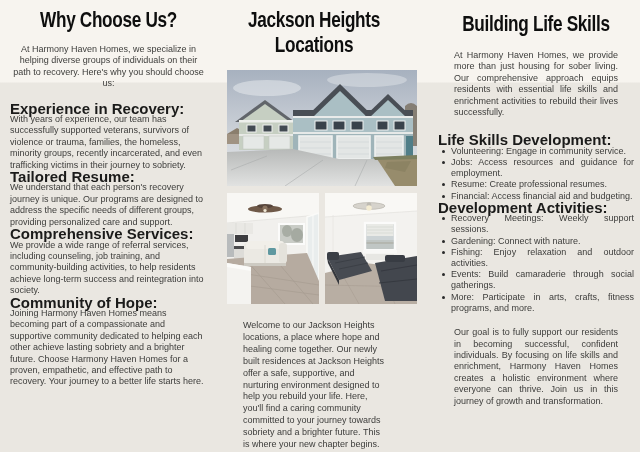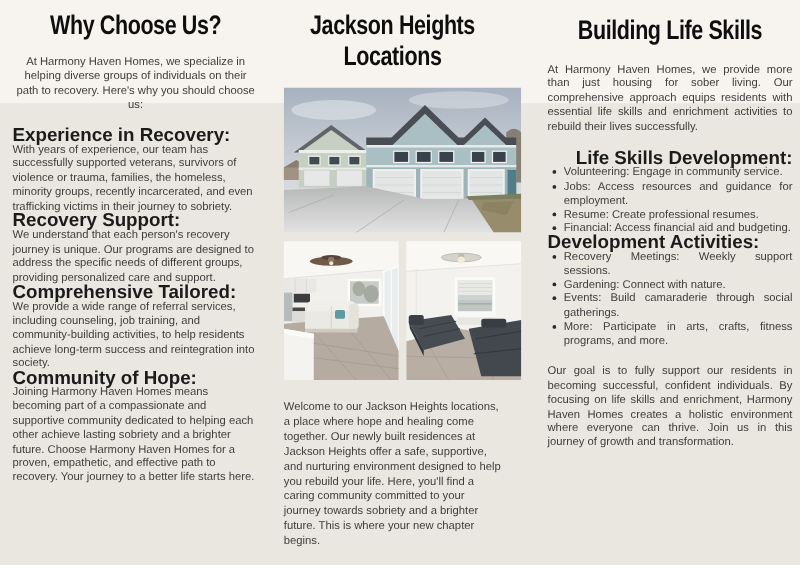--- a/index.html
+++ b/index.html
@@ -16,28 +16,28 @@
   .headline{
     margin:0;font-family:"Liberation Sans",sans-serif;font-weight:700;
     font-size:21.5px;line-height:25px;color:#0e0e0e;text-align:center;
     letter-spacing:-0.4px;transform:scaleX(0.8);
   }
   .nowrap{white-space:nowrap;}
   .col-left .headline{margin-top:8px;}
   .col-mid .headline{margin-top:8px;}
   .col-right .headline{margin-top:12px;}
 
-  .body{font-size:9px;line-height:11.4px;margin:0;}
+  .body{font-size:9px;line-height:11.4px;margin:16px;}
   h3.subhead{font-size:15px;line-height:11.4px;margin:0;font-weight:700;color:#1b1b1a;}
   .col-left .intro{margin:11px 0 13px;text-align:center;}
   .sec p{margin:0;}
 
   .col-right .just{text-align:justify;text-justify:inter-word;}
   .col-right .intro{margin-top:13px;}
-  .col-right h3.mt{margin-top:14px;text-align:right;}
+  .col-right h3.mt{margin-top:14px;}
   .col-right ul{margin:0;padding:0 0 0 13px;list-style:none;}
   .col-right li{font-size:9px;line-height:11.2px;text-align:justify;position:relative;}
   .col-right li::before{content:"";position:absolute;left:-9px;top:4px;width:3px;height:3px;border-radius:50%;background:#2a2a2a;}
   .col-right .closing{margin-top:13px;}
 
   figure{margin:0;line-height:0;}
   .photo-big{width:190px;height:116px;margin-top:12px;}
   .photo-row{display:flex;gap:6px;margin-top:7px;}
   .photo-sm{width:92px;height:111px;}
   .col-mid .desc{margin-top:16px;line-height:11.9px;}
@@ -49,25 +49,25 @@
 
   <section class="col col-left">
     <h1 class="headline nowrap">Why Choose Us?</h1>
     <p class="body intro">At Harmony Haven Homes, we specialize in helping diverse groups of individuals on their path to recovery. Here's why you should choose us:</p>
 
     <div class="sec">
       <h3 class="subhead">Experience in Recovery:</h3>
       <p class="body">With years of experience, our team has successfully supported veterans, survivors of violence or trauma, families, the homeless, minority groups, recently incarcerated, and even trafficking victims in their journey to sobriety.</p>
     </div>
     <div class="sec">
-      <h3 class="subhead">Recovery Support:</h3>
+      <h3 class="subhead">Tailored Resume:</h3>
       <p class="body">We understand that each person's recovery journey is unique. Our programs are designed to address the specific needs of different groups, providing personalized care and support.</p>
     </div>
     <div class="sec">
-      <h3 class="subhead">Comprehensive Tailored:</h3>
+      <h3 class="subhead">Comprehensive Services:</h3>
       <p class="body">We provide a wide range of referral services, including counseling, job training, and community-building activities, to help residents achieve long-term success and reintegration into society.</p>
     </div>
     <div class="sec">
       <h3 class="subhead">Community of Hope:</h3>
       <p class="body">Joining Harmony Haven Homes means becoming part of a compassionate and supportive community dedicated to helping each other achieve lasting sobriety and a brighter future. Choose Harmony Haven Homes for a proven, empathetic, and effective path to recovery. Your journey to a better life starts here.</p>
     </div>
   </section>
 
   <section class="col col-mid">
     <h1 class="headline">Jackson Heights Locations</h1>
@@ -253,20 +253,21 @@
       <li>Volunteering: Engage in community service.</li>
       <li>Jobs: Access resources and guidance for employment.</li>
       <li>Resume: Create professional resumes.</li>
       <li>Financial: Access financial aid and budgeting.</li>
     </ul>
 
     <h3 class="subhead">Development Activities:</h3>
     <ul>
       <li>Recovery Meetings: Weekly support sessions.</li>
       <li>Gardening: Connect with nature.</li>
+      <li>Fishing: Enjoy relaxation and outdoor activities.</li>
       <li>Events: Build camaraderie through social gatherings.</li>
       <li>More: Participate in arts, crafts, fitness programs, and more.</li>
     </ul>
 
     <p class="body just closing">Our goal is to fully support our residents in becoming successful, confident individuals. By focusing on life skills and enrichment, Harmony Haven Homes creates a holistic environment where everyone can thrive. Join us in this journey of growth and transformation.</p>
   </section>
 
 </div>
 
 </body></html>

